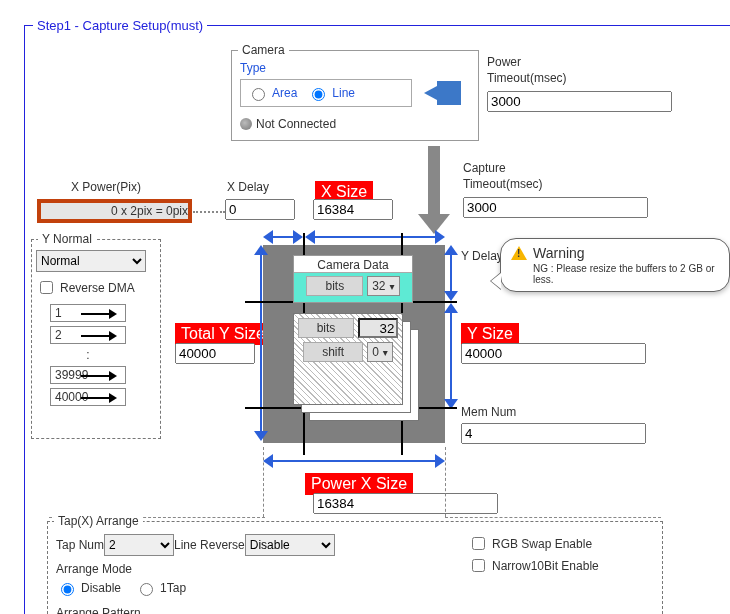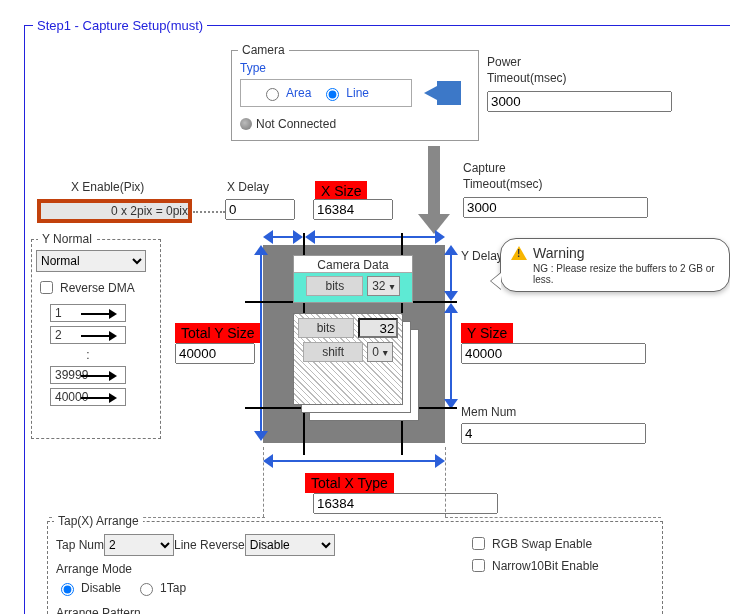--- a/index.html
+++ b/index.html
@@ -54,22 +54,22 @@
   .camera-icon .lens { position: absolute; left: 0; top: 7px; width: 0; height: 0; border-top: 7px solid transparent; border-bottom: 7px solid transparent; border-right: 13px solid #3c78c8; }
   .big-arrow-down {
     position: absolute;
     left: 400px; top: 125px;
     width: 32px; height: 88px;
   }
   .big-arrow-down .shaft { position: absolute; left: 10px; top: 0; width: 12px; height: 70px; background: #888; }
   .big-arrow-down .head { position: absolute; left: 0; top: 68px; width: 0; height: 0; border-left: 16px solid transparent; border-right: 16px solid transparent; border-top: 20px solid #888; }
   .red-label {
     background: #ff0000;
-    color: #000000;
-    font-size: 14px;
+    color: #ffffff;
+    font-size: 16px;
     text-align: center;
     padding: 2px 6px;
   }
   .gray-block {
     position: absolute;
     background: #7f7f7f;
   }
   .dim-arrow-h {
     position: absolute;
     height: 8px;
@@ -173,21 +173,21 @@
 </head>
 <body>
 <div class="container">
 
 <fieldset class="outer">
   <legend>Step1 - Capture Setup(must)</legend>
 
   <fieldset class="inner" style="left:206px; top:10px; width:248px; height:98px;">
     <legend>Camera</legend>
     <div style="position:absolute; left:8px; top:4px;" class="blue-text">Type</div>
-    <div style="position:absolute; left:8px; top:22px; width:172px; height:28px; border:1px solid #aaa; display:flex; align-items:center; padding-left:20px; gap:10px;">
+    <div style="position:absolute; left:8px; top:22px; width:172px; height:28px; border:1px solid #aaa; display:flex; align-items:center; padding-left:6px; gap:10px;">
       <label class="radio-row">
         <input type="radio" name="camtype" style="">
             <span class="blue-text">Area</span>
       </label>
       <label class="radio-row">
         <input type="radio" name="camtype" checked="" style="">
             <span class="blue-text">Line</span>
       </label>
     </div>
     <div style="position:absolute; left:8px; top:60px; display:flex; align-items:center;">
@@ -206,21 +206,21 @@
 
   <div style="position:absolute; left:438px; top:128px;">Capture</div>
   <div style="position:absolute; left:438px; top:144px;">Timeout(msec)</div>
   <input class="box" style="position: absolute; left: 438px; top: 164px;" value="3000">
 
   <div class="big-arrow-down" style="left:393px; top:113px;">
     <div class="shaft"></div>
         <div class="head"></div>
   </div>
 
-  <div style="position:absolute; left:46px; top:147px;">X Enable(Pix)</div>
+  <div style="position:absolute; left:46px; top:147px;">X Power(Pix)</div>
   <div style="position:absolute; left:12px; top:166px; width:155px; height:24px; background:#e5e5e5; border:4px solid #c2410c; display:flex; align-items:center; justify-content:flex-end;">
     <span>0 x 2pix = 0pix</span>
   </div>
   <div class="dotted-connect" style="left:168px; top:178px; width:32px;"></div>
 
   <div style="position:absolute; left:202px; top:147px;">X Delay</div>
   <input class="box" style="position: absolute; left: 200px; top: 166px; width: 70px;" value="0">
 
   <div class="red-label" style="position:absolute; left:290px; top:148px;">X Size</div>
   <input class="box" style="position: absolute; left: 288px; top: 166px; width: 80px;" value="16384">
@@ -328,21 +328,21 @@
 
   <div class="red-label" style="position:absolute; left:436px; top:290px;">Y Size</div>
   <input class="box" style="position: absolute; left: 436px; top: 310px;" value="40000">
 
   <div style="position:absolute; left:436px; top:372px;">Mem Num</div>
   <input class="box" style="position: absolute; left: 436px; top: 390px;" value="4">
 
   <div class="dim-arrow-h" style="left:238px; top:424px; width:182px;">
         <div class="line" style="left:8px; width:166px;"></div>
       </div>
-  <div class="red-label" style="position:absolute; left:280px; top:440px;">Total X Type</div>
+  <div class="red-label" style="position:absolute; left:280px; top:440px;">Power X Size</div>
   <input class="box" style="position: absolute; left: 288px; top: 460px;" value="16384">
 
   <div style="position:absolute; left:238px; top:414px; width:1px; height:70px; border-left:1px dashed #888;"></div>
   <div style="position:absolute; left:420px; top:414px; width:1px; height:70px; border-left:1px dashed #888;"></div>
   <div style="position:absolute; left:24px; top:484px; width:216px; border-top:1px dashed #888;"></div>
   <div style="position:absolute; left:420px; top:484px; width:216px; border-top:1px dashed #888;"></div>
 
   <div class="dotted-box" style="left:22px; top:488px; width:616px; height:108px;">
     <div style="position:absolute; left:6px; top:-8px; background:#fff; padding:0 4px;">Tap(X) Arrange</div>
     <div style="position:absolute; left:8px; top:12px; display:flex; align-items:center; ">

